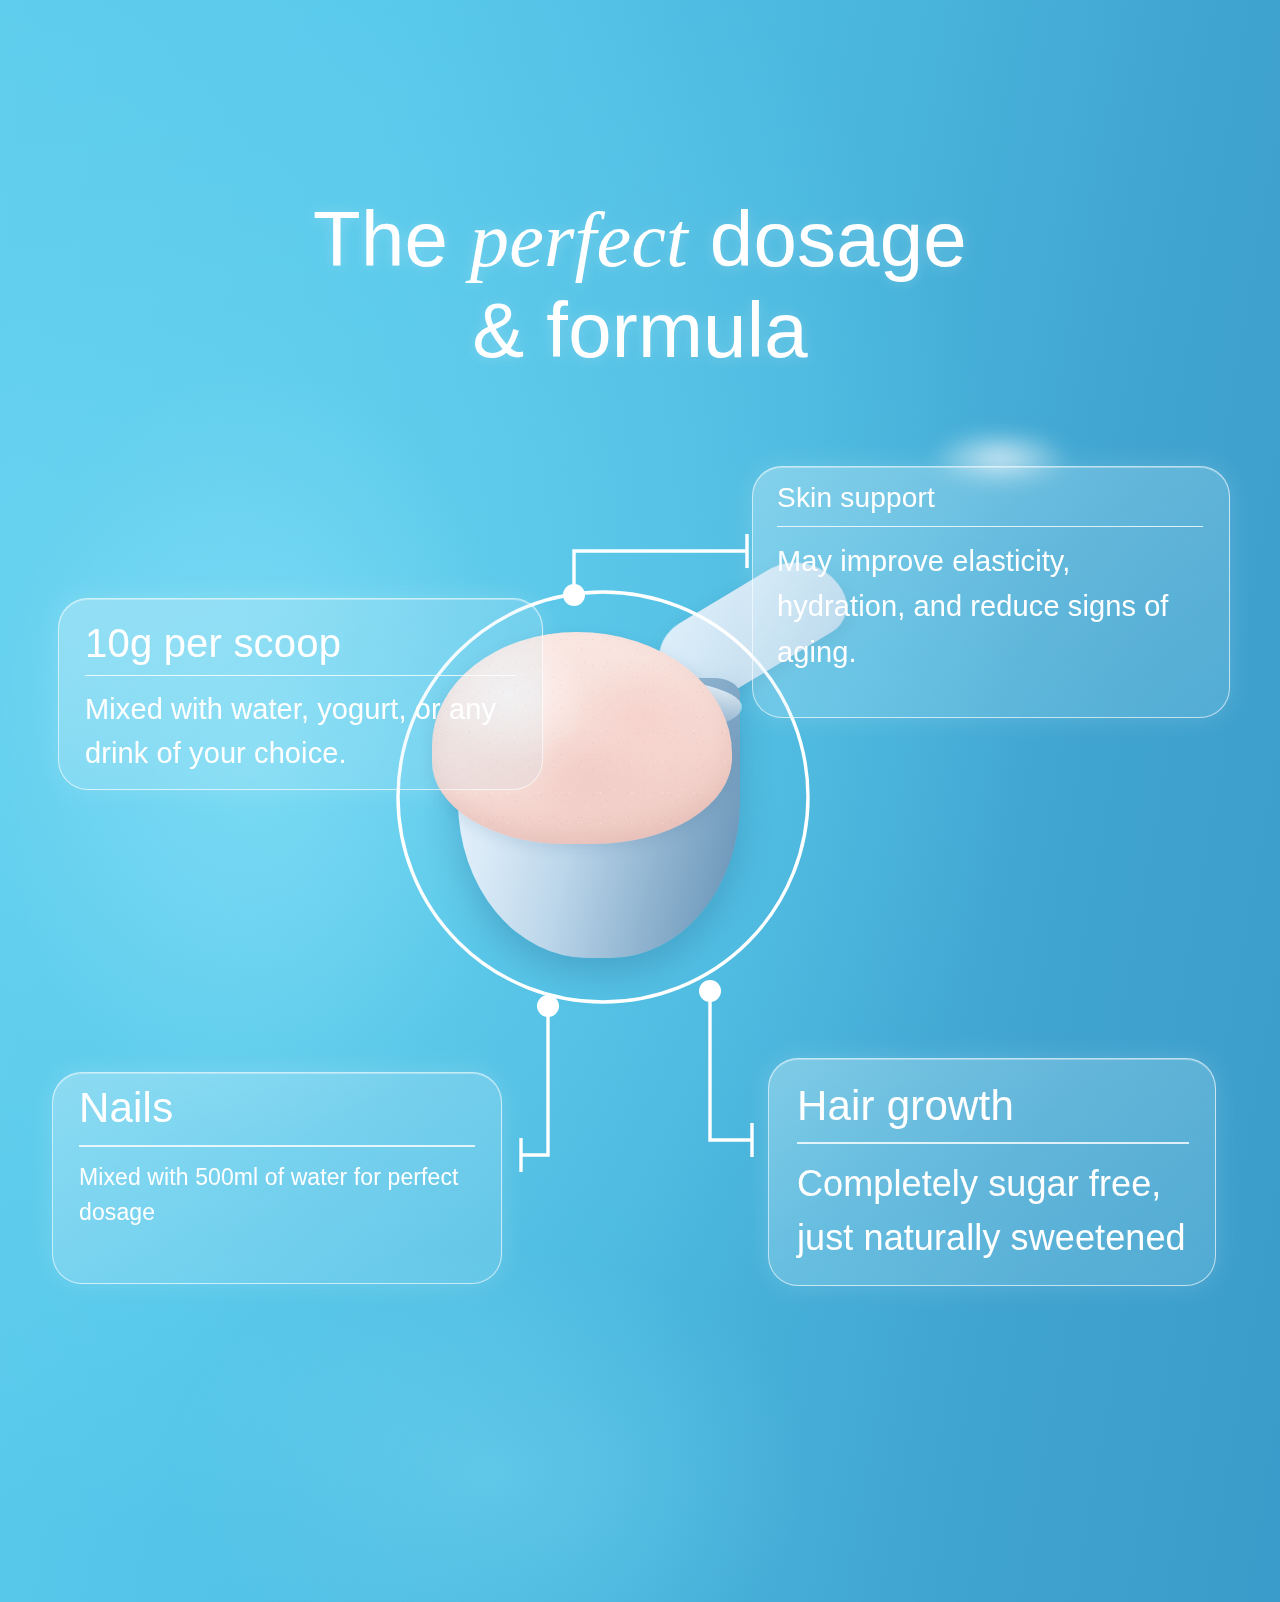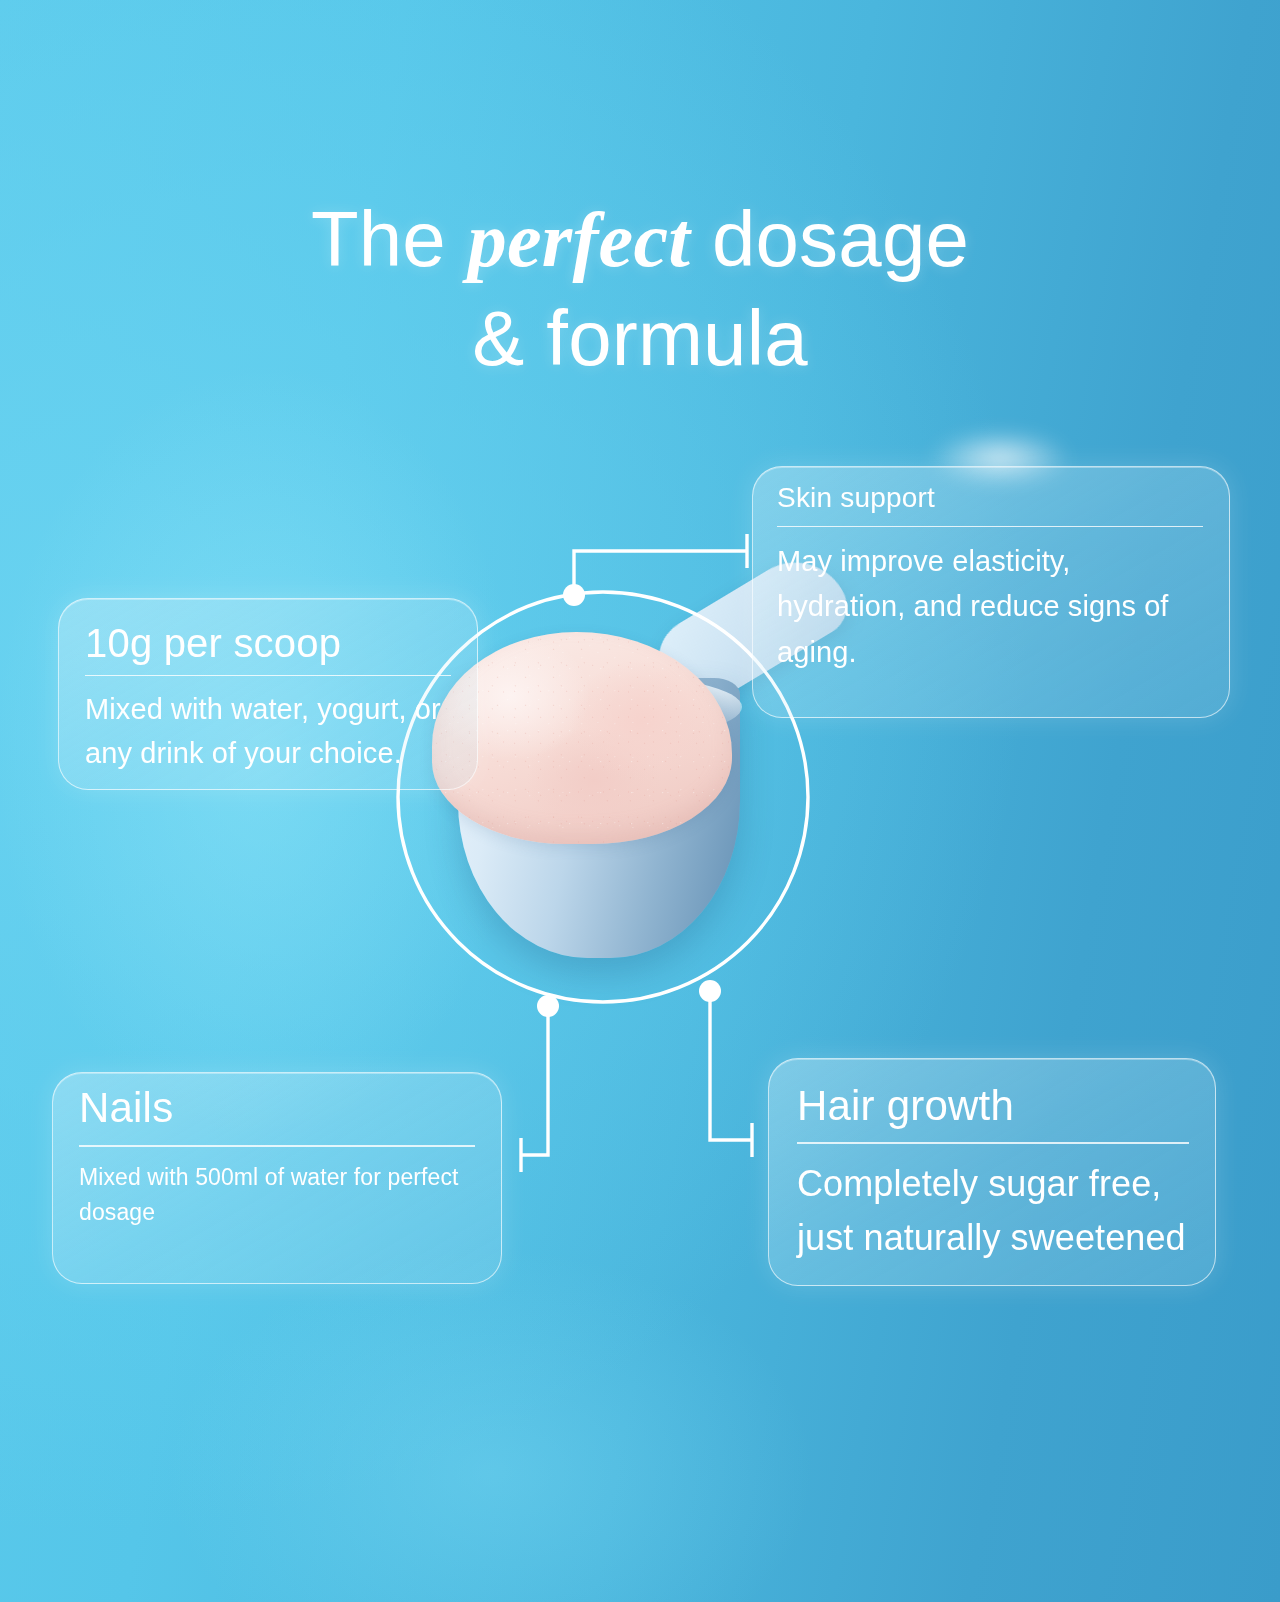--- a/index.html
+++ b/index.html
@@ -37,22 +37,22 @@
   .title-wrap {
     position:absolute; left:0; top:198px; width:1280px;
     text-align:center;
     color:#ffffff;
     line-height:1.07;
     letter-spacing:.2px;
     text-shadow:0 1px 14px rgba(255,255,255,.22);
     pointer-events:none;
   }
   .title-line { font-size:78px; font-weight:300; }
-  .title-line .em { font-style:italic; font-weight:700; font-family:"Liberation Serif", serif; }
-  .title-line.second { margin-top:16px; }
+  .title-line .em { font-style:italic; font-weight:400; font-family:"Liberation Serif", serif; }
+  .title-line.second { margin-top:8px; }
 
   
   .scoop-wrap {
     position:absolute;
     left:410px; top:600px;
     width:390px; height:390px;
   }
   .scoop-handle {
     position:absolute;
     left:240px; top:-12px;
@@ -136,21 +136,21 @@
     background:rgba(255,255,255,.8);
     margin:14px 0 14px 0;
   }
   .card-body {
     font-size:30px; font-weight:300; line-height:1.48;
     letter-spacing:.1px;
     white-space:pre-line;
   }
 
   
-  #card-scoop   { left:58px;  top:598px;  width:420px; height:192px; }
+  #card-scoop   { left:58px;  top:598px;  width:485px; height:192px; }
   #card-scoop .card-title { font-size:40px; }
   #card-scoop .card-rule  { margin:10px 0 12px 0; }
   #card-scoop .card-body  { font-size:29px; line-height:1.5; }
 
   #card-skin    { left:752px; top:466px;  width:478px; height:252px; padding-top:16px; padding-left:24px; }
   #card-skin .card-title { font-size:28px; }
   #card-skin .card-rule  { margin:12px 0 12px 0; }
   #card-skin .card-body  { font-size:29px; line-height:1.56; }
 
   #card-nails   { left:52px;  top:1072px; width:450px; height:212px; padding-top:12px; padding-left:26px; }

